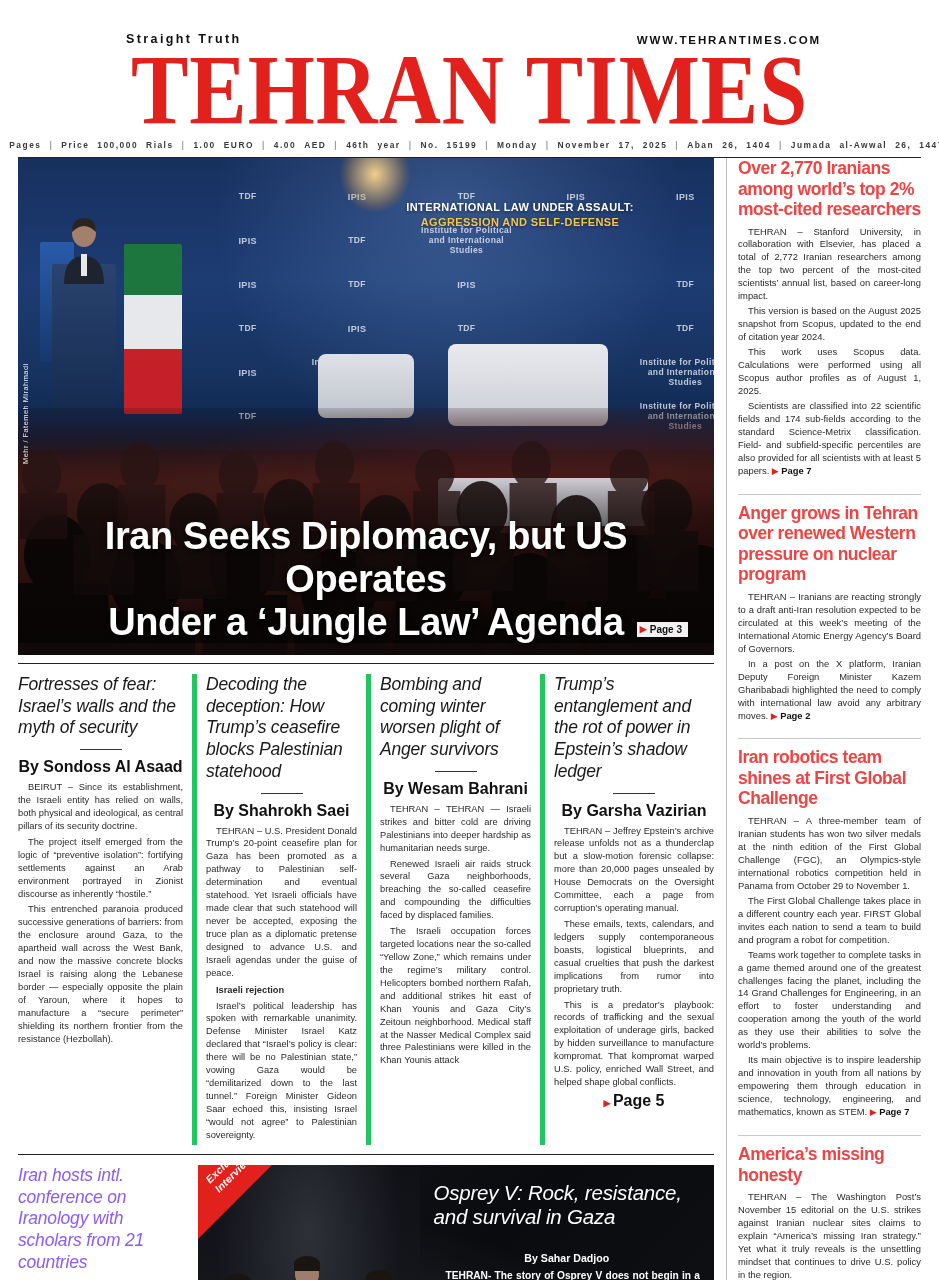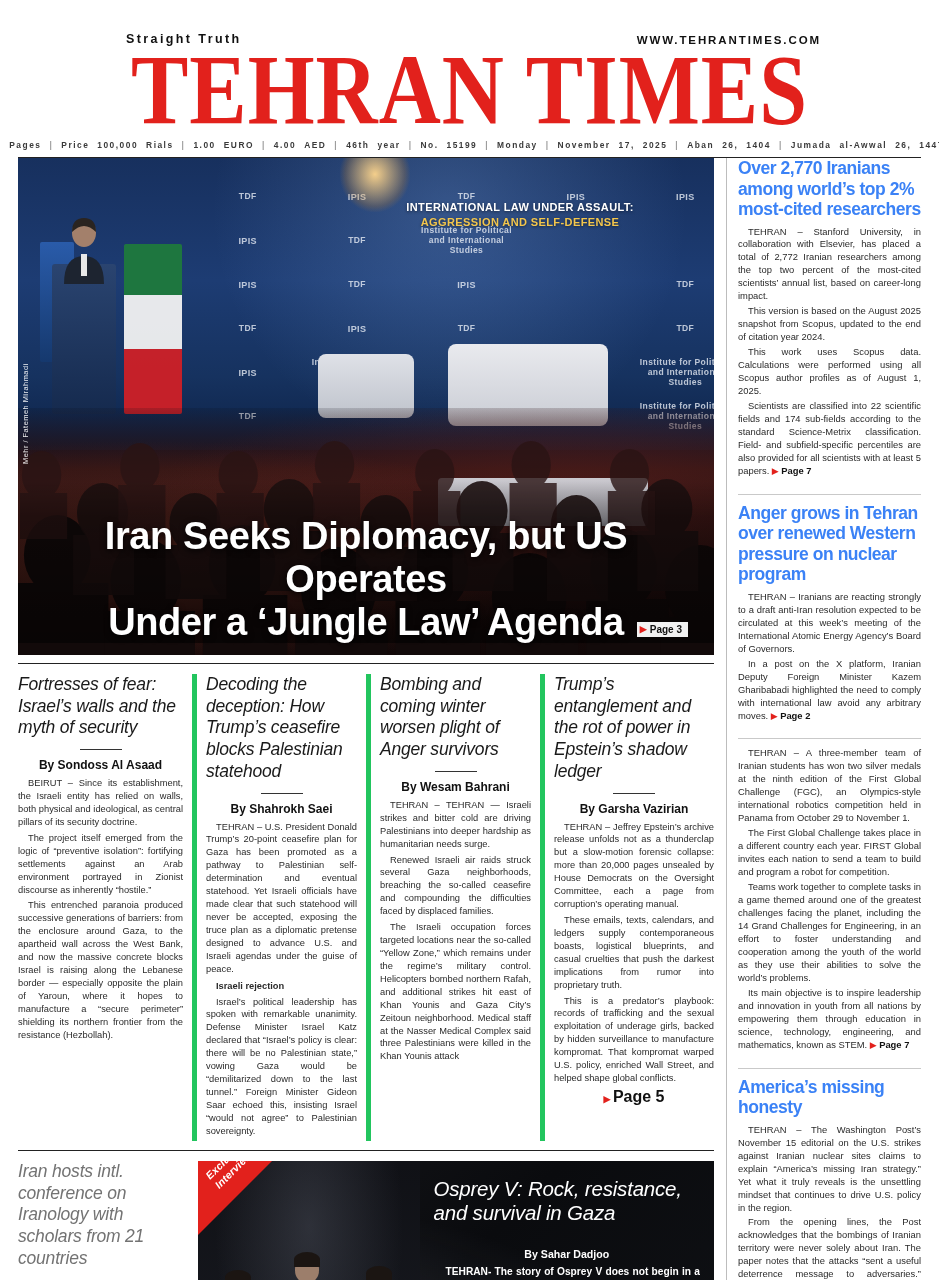--- a/index.html
+++ b/index.html
@@ -170,38 +170,38 @@
   .op-col { width: 25%; padding: 0 9px; border-left: 5px solid #22c55e; }
   .op-col:first-child { border-left: none; padding-left: 0; }
   .op-col:last-child { padding-right: 0; }
   .op-title {
     font-family: "Liberation Sans", sans-serif;
     font-style: italic; font-size: 17.5px; line-height: 1.24;
     font-weight: 400; color: #1a1a1a; letter-spacing: -0.2px;
   }
   .op-divider { width: 42px; border-top: 1.6px solid #333; margin: 10px auto 8px auto; }
   .op-author {
-    text-align: center; font-size: 12px; font-weight: bold;
+    text-align: center; font-size: 16px; font-weight: bold;
     color: #111; margin-bottom: 5px;
   }
   .op-body p {
     font-size: 9.3px; line-height: 1.39; color: #2a2a2a;
     text-align: justify; text-indent: 10px; margin-bottom: 3px;
   }
   .op-subhead {
     font-size: 10.4px; font-weight: bold; color: #111;
     margin: 4px 0 3px 0; text-indent: 0;
   }
 
   
   .rule-bottom { border-top: 1.6px solid #222; margin-top: 9px; }
   .bottom-row { display: flex; margin-top: 10px; }
   .bl-col { width: 180px; padding-right: 10px; }
   .bl-title {
-    font-style: italic; font-size: 17.5px; line-height: 1.25; color: #737373;
+    font-style: italic; font-size: 17.5px; line-height: 1.25; color: #8b5cf6;
     margin-bottom: 8px; letter-spacing: -0.2px;
   }
   .bl-body p {
     font-size: 9.3px; line-height: 1.4; color: #2a2a2a;
     text-align: justify; text-indent: 10px; margin-bottom: 3px;
   }
 
   
   .feature {
     position: relative; width: 518px; height: 300px; overflow: hidden;
@@ -267,21 +267,21 @@
   .feat-body p {
     color: #ffffff; font-size: 10.2px; line-height: 1.36; font-weight: bold;
     text-align: justify; text-indent: 12px; margin-bottom: 5px;
   }
 
   
   .sb-article { padding-bottom: 7px; }
   .sb-sep { border-top: 1px solid #c9c9c9; margin: 7px 0 8px 0; }
   .sb-title {
     font-size: 17.5px; font-weight: bold; line-height: 1.17;
-    color: #3b82f6; letter-spacing: -0.45px; margin-bottom: 6px;
+    color: #ef4444; letter-spacing: -0.45px; margin-bottom: 6px;
   }
   .sb-body p {
     font-size: 9.4px; line-height: 1.38; color: #2a2a2a;
     text-align: justify; text-indent: 10px; margin-bottom: 2px;
   }
   .pageref { font-weight: bold; color: #111; white-space: nowrap; }
   .pageref .tri { color: #e2211c; }
 </style>
 </head>
 <body>
@@ -627,20 +627,21 @@
         <div class="sb-sep"></div>
         <div class="sb-article">
           <div class="sb-title">Anger grows in Tehran over renewed Western pressure on nuclear program</div>
           <div class="sb-body">
             <p>TEHRAN – Iranians are reacting strongly to a draft anti-Iran resolution expected to be circulated at this week’s meeting of the International Atomic Energy Agency’s Board of Governors.</p>
             <p>In a post on the X platform, Iranian Deputy Foreign Minister Kazem Gharibabadi highlighted the need to comply with international law avoid any arbitrary moves.<span class="tri"> ▶ </span><span class="pageref">Page 2</span></p>
           </div>
         </div>
         <div class="sb-sep"></div>
         <div class="sb-article">
+          <div class="sb-title">Iran robotics team shines at First Global Challenge</div>
           <div class="sb-body">
             <p>TEHRAN – A three-member team of Iranian students has won two silver medals at the ninth edition of the First Global Challenge (FGC), an Olympics-style international robotics competition held in Panama from October 29 to November 1.</p>
             <p>The First Global Challenge takes place in a different country each year. FIRST Global invites each nation to send a team to build and program a robot for competition.</p>
             <p>Teams work together to complete tasks in a game themed around one of the greatest challenges facing the planet, including the 14 Grand Challenges for Engineering, in an effort to foster understanding and cooperation among the youth of the world as they use their abilities to solve the world’s problems.</p>
             <p>Its main objective is to inspire leadership and innovation in youth from all nations by empowering them through education in science, technology, engineering, and mathematics, known as STEM.<span class="tri"> ▶ </span><span class="pageref">Page 7</span></p>
           </div>
         </div>
         <div class="sb-sep"></div>
         <div class="sb-article">
           <div class="sb-title">America’s missing honesty</div>

